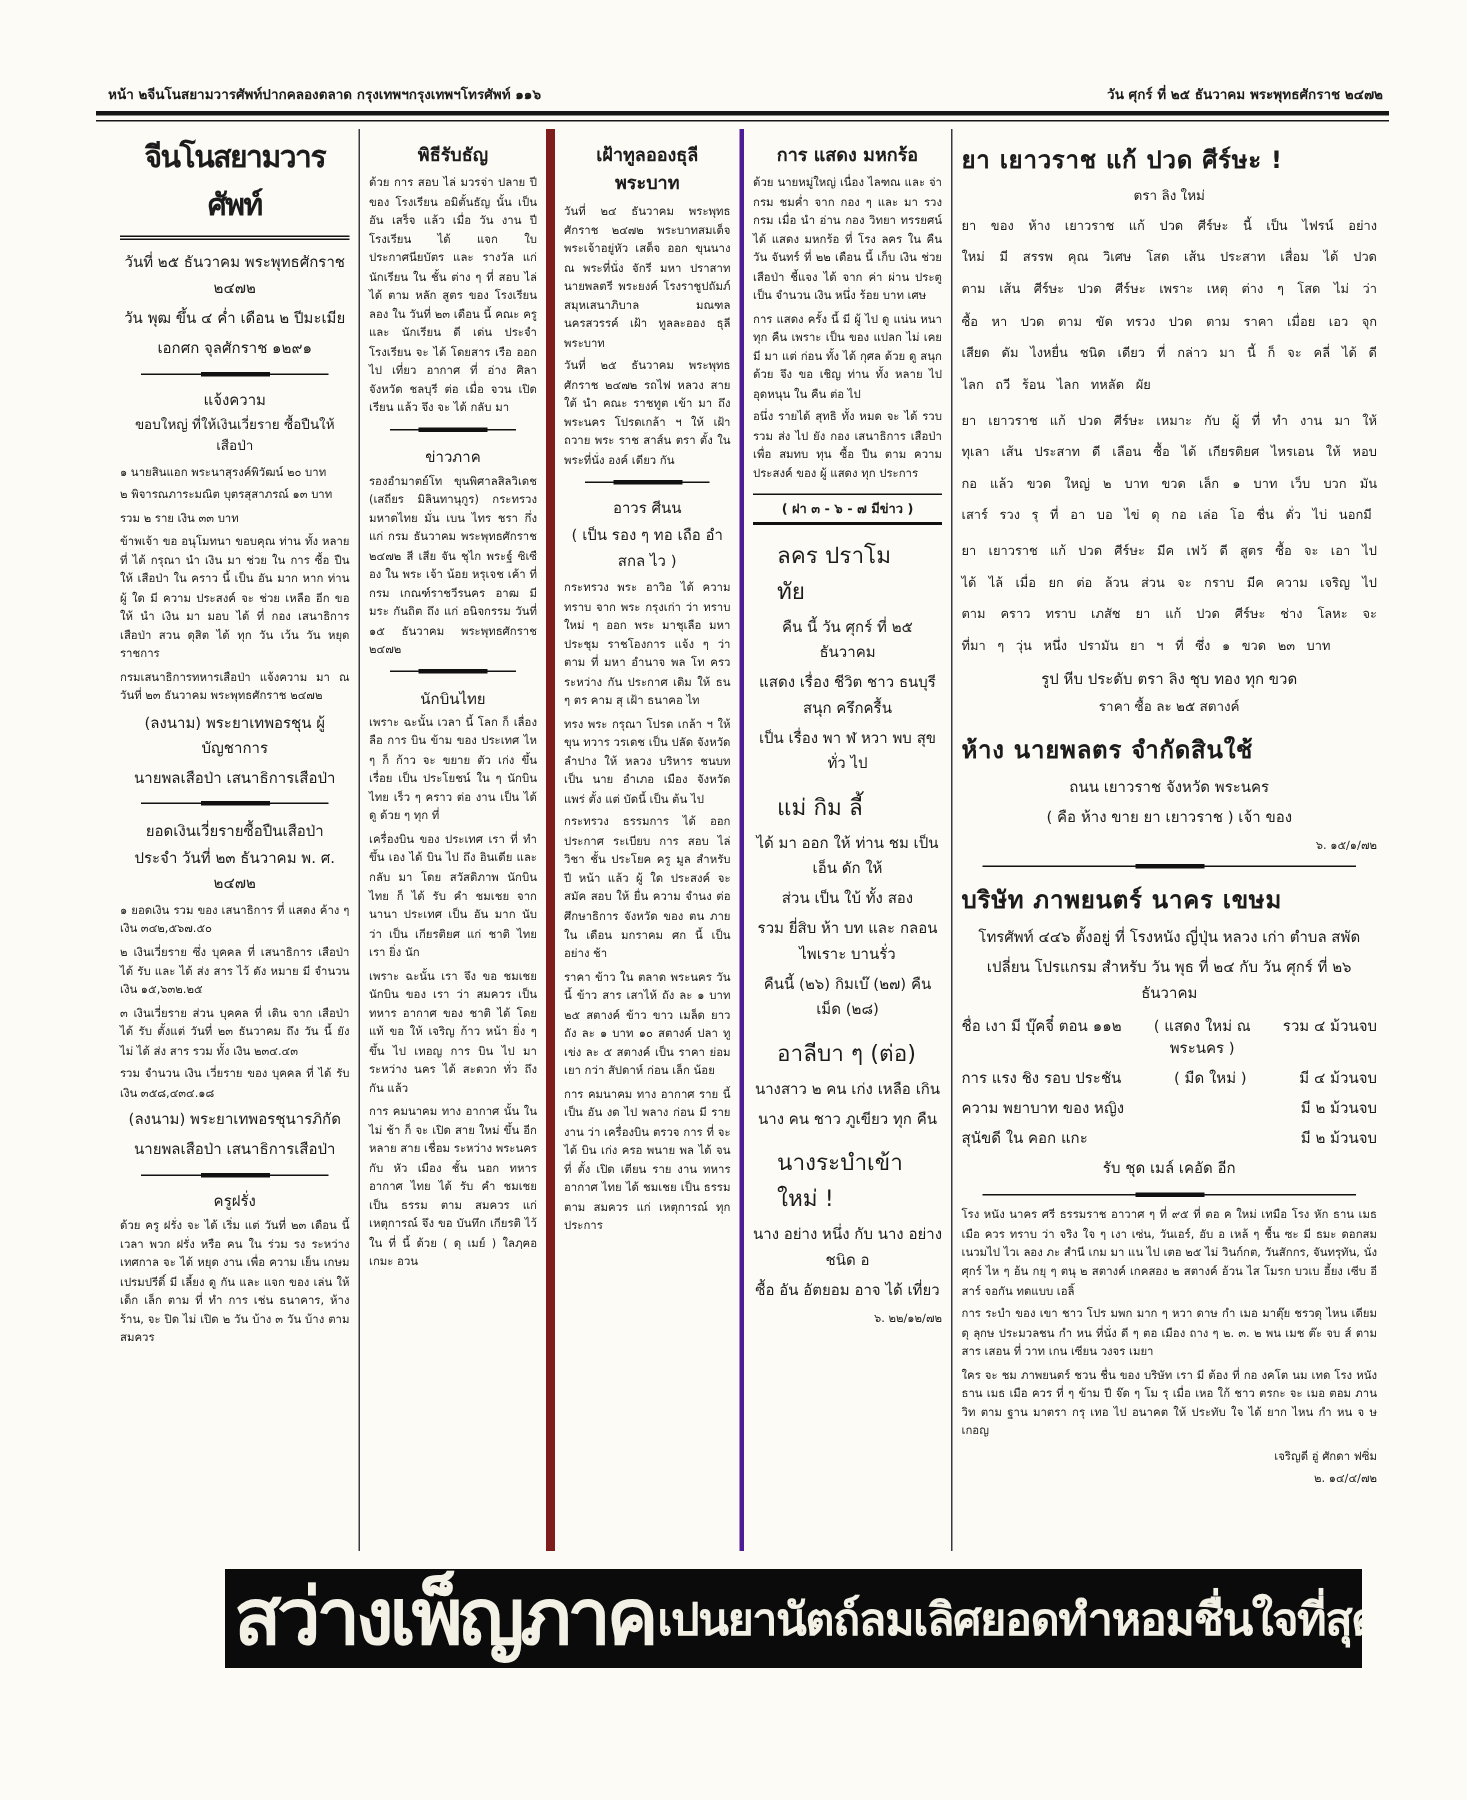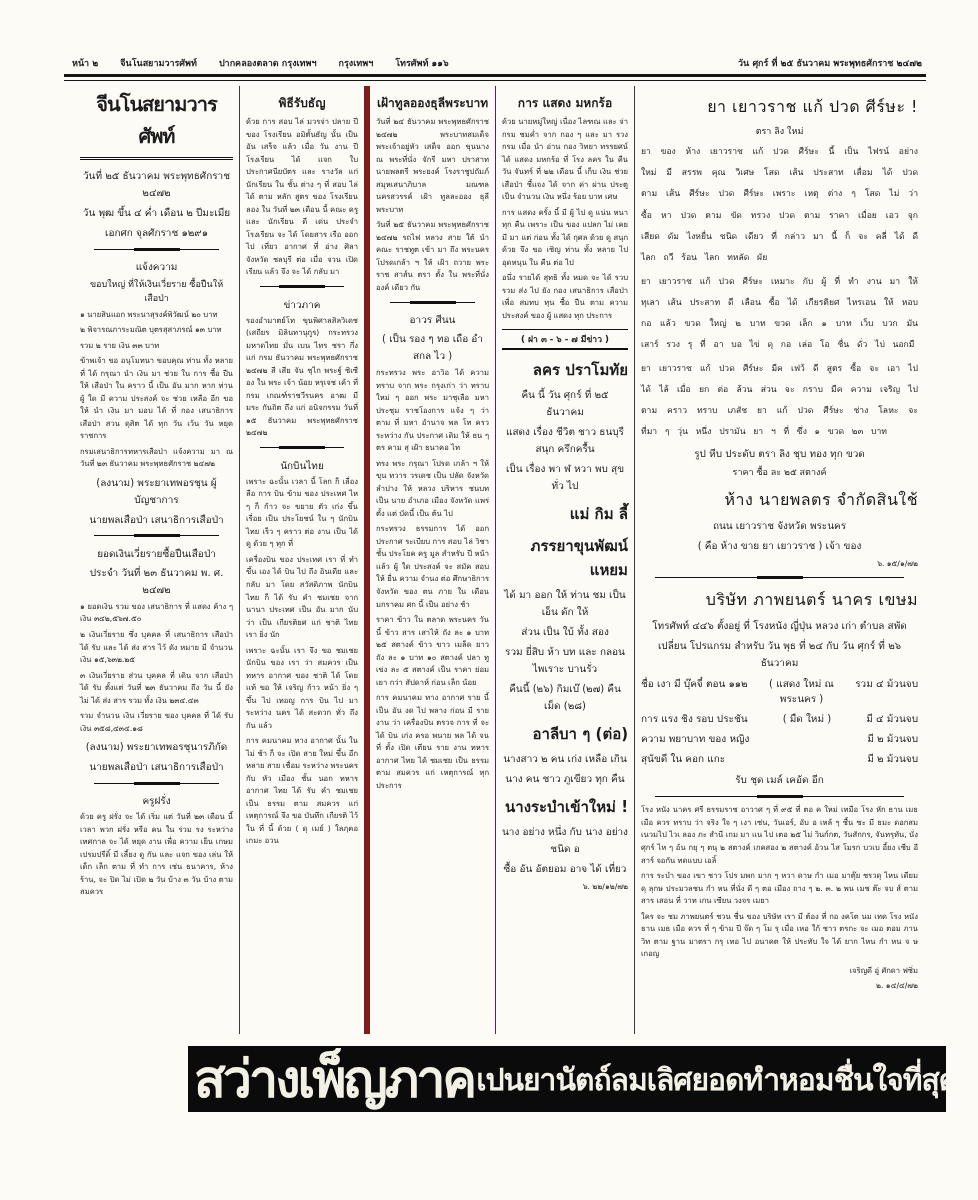--- a/index.html
+++ b/index.html
@@ -1,52 +1,52 @@
 <!DOCTYPE html>
 <html><head>
 <meta charset="utf-8">
 <style>
   html,body{margin:0;padding:0;}
   .page{position:relative;width:978px;height:1200px;background:#fcfbf6;overflow:hidden;
         color:#1c1c1c;font-family:"DejaVu Sans","Liberation Sans",sans-serif;}
   .tophead{position:absolute;top:56px;left:72px;right:56px;display:flex;
            justify-content:space-between;font-size:9px;font-weight:bold;white-space:nowrap;}
-  .tophead .grp{display:flex;gap:22px;}
+  .tophead .grp{display:flex;}
   .headrule{position:absolute;top:74px;left:64px;right:52px;border-top:3px solid #161616;}
   .headrule2{position:absolute;top:80px;left:64px;right:52px;border-top:1px solid #161616;}
   .cols{position:absolute;top:86px;left:74px;right:54px;height:948px;display:flex;}
   .col{overflow:hidden;padding:0 6px;box-sizing:border-box;}
   .c1{width:166px;border-right:1px solid #3a3a3a;}
   .c2{width:130px;border-right:6px solid #7f1d1d;}
-  .c3{width:126px;border-right:1px solid #4c1d95;}
+  .c3{width:126px;border-right:3px solid #4c1d95;}
   .c4{width:139px;border-right:1px solid #3a3a3a;}
   .c5{flex:1;}
   .blk{margin:3px 0;}
   .mast{font-size:20px;font-weight:bold;text-align:center;border-bottom:3px double #111;
         padding-bottom:5px;margin:2px 0 7px;letter-spacing:-1px;}
   .h1{font-size:12px;font-weight:bold;text-align:center;margin:7px 0 4px;}
   .h2{font-size:10px;font-weight:normal;text-align:center;margin:8px 0 3px;}
-  .big{font-size:15px;font-weight:bold;text-align:right;margin:8px 0 4px;}
-  .xl{font-size:16px;font-weight:normal;text-align:right;margin:8px 0 5px;letter-spacing:0.5px;}
+  .big{font-size:15px;font-weight:normal;text-align:left;margin:8px 16px 4px;}
+  .xl{font-size:16px;font-weight:bold;text-align:left;margin:8px 0 5px;letter-spacing:0.5px;}
   .p{font-size:7.6px;line-height:1.65;text-align:justify;}
   .sp{font-size:8.6px;line-height:2.45;text-align:justify;word-spacing:5px;}
   .c{font-size:10px;line-height:1.7;text-align:center;}
   .cb{font-size:9px;font-weight:normal;text-align:center;line-height:1.6;}
   .r{font-size:7.6px;text-align:right;}
   .rule{height:4px;margin:6px 14px;
         background:linear-gradient(#111,#111) center/46px 3px no-repeat,
                    linear-gradient(#111,#111) center/100% 1px no-repeat;}
   .box{font-size:8.6px;font-weight:bold;text-align:center;border-top:1px solid #111;
        border-bottom:2px solid #111;padding:2px 0;margin:7px 0;}
   .row{display:flex;justify-content:center;gap:4px;font-size:10px;margin:5px 0;}
   .row .m{flex:1;text-align:center;}
   .row .rr{white-space:nowrap;}
   .col .p,.col .c{filter:blur(0.18px);}
   .banner{position:absolute;left:150px;top:1046px;width:758px;height:66px;background:#0b0b0b;
-          color:#f3f1e6;display:flex;align-items:center;overflow:hidden;padding:16px 6px;box-sizing:border-box;margin-left:38px;}
+          color:#f3f1e6;display:flex;align-items:center;overflow:hidden;padding:16px 6px;box-sizing:border-box;}
   .banner-lead{font-size:52px;font-weight:bold;letter-spacing:-3px;line-height:1;white-space:nowrap;}
   .banner-rest{font-size:30px;font-weight:bold;letter-spacing:-1px;white-space:nowrap;margin-left:2px;}
 </style>
 </head>
 <body>
 
 <div class="page">
 
   <div class="tophead">
     <div class="grp">
@@ -122,21 +122,20 @@
         <div class="blk h1">การ แสดง มหกร้อ</div>
         <div class="blk p">ด้วย นายหมู่ใหญ่ เนื่อง ไลฑณ และ จ่า กรม ชมค่ำ จาก กอง ๆ และ มา รวง กรม เมื่อ นำ อ่าน กอง วิทยา ทรรยศน์ ได้ แสดง มหกร้อ ที่ โรง ลคร ใน คืน วัน จันทร์ ที่ ๒๒ เดือน นี้ เก็บ เงิน ช่วย เสือป่า ชี้แจง ได้ จาก ค่า ผ่าน ประตู เป็น จำนวน เงิน หนึ่ง ร้อย บาท เศษ</div>
         <div class="blk p">การ แสดง ครั้ง นี้ มี ผู้ ไป ดู แน่น หนา ทุก คืน เพราะ เป็น ของ แปลก ไม่ เคย มี มา แต่ ก่อน ทั้ง ได้ กุศล ด้วย ดู สนุก ด้วย จึง ขอ เชิญ ท่าน ทั้ง หลาย ไป อุดหนุน ใน คืน ต่อ ไป</div>
         <div class="blk p">อนึ่ง รายได้ สุทธิ ทั้ง หมด จะ ได้ รวบ รวม ส่ง ไป ยัง กอง เสนาธิการ เสือป่า เพื่อ สมทบ ทุน ซื้อ ปืน ตาม ความ ประสงค์ ของ ผู้ แสดง ทุก ประการ</div>
         <div class="blk box">( ฝา ๓ - ๖ - ๗ มีข่าว )</div>
         <div class="blk big">ลคร ปราโมทัย</div>
         <div class="blk c">คืน นี้ วัน ศุกร์ ที่ ๒๕ ธันวาคม</div>
         <div class="blk c">แสดง เรื่อง ชีวิต ชาว ธนบุรี สนุก ครึกครื้น</div>
         <div class="blk c">เป็น เรื่อง พา ฬ หวา พบ สุข ทั่ว ไป</div>
         <div class="blk big">แม่ กิม ลี้</div>
-        <div class="blk big">ภรรยาขุนพัฒน์ แหยม</div>
         <div class="blk c">ได้ มา ออก ให้ ท่าน ชม เป็น เอ็น ดัก ให้</div>
         <div class="blk c">ส่วน เป็น ใบ้ ทั้ง สอง</div>
         <div class="blk c">รวม ยี่สิบ ห้า บท และ กลอน ไพเราะ บานรั่ว</div>
         <div class="blk c">คืนนี้ (๒๖)   กิมเบ๊ (๒๗)   คืนเม็ด (๒๘)</div>
         <div class="blk big">อาลีบา ๆ (ต่อ)</div>
         <div class="blk c">นางสาว ๒ คน เก่ง เหลือ เกิน</div>
         <div class="blk c">นาง คน ชาว ภูเขียว ทุก คืน</div>
         <div class="blk big">นางระบำเข้าใหม่ !</div>
         <div class="blk c">นาง อย่าง หนึ่ง กับ นาง อย่าง ชนิด อ</div>
         <div class="blk c">ซื้อ อัน อัตยอม อาจ ได้ เที่ยว</div>

